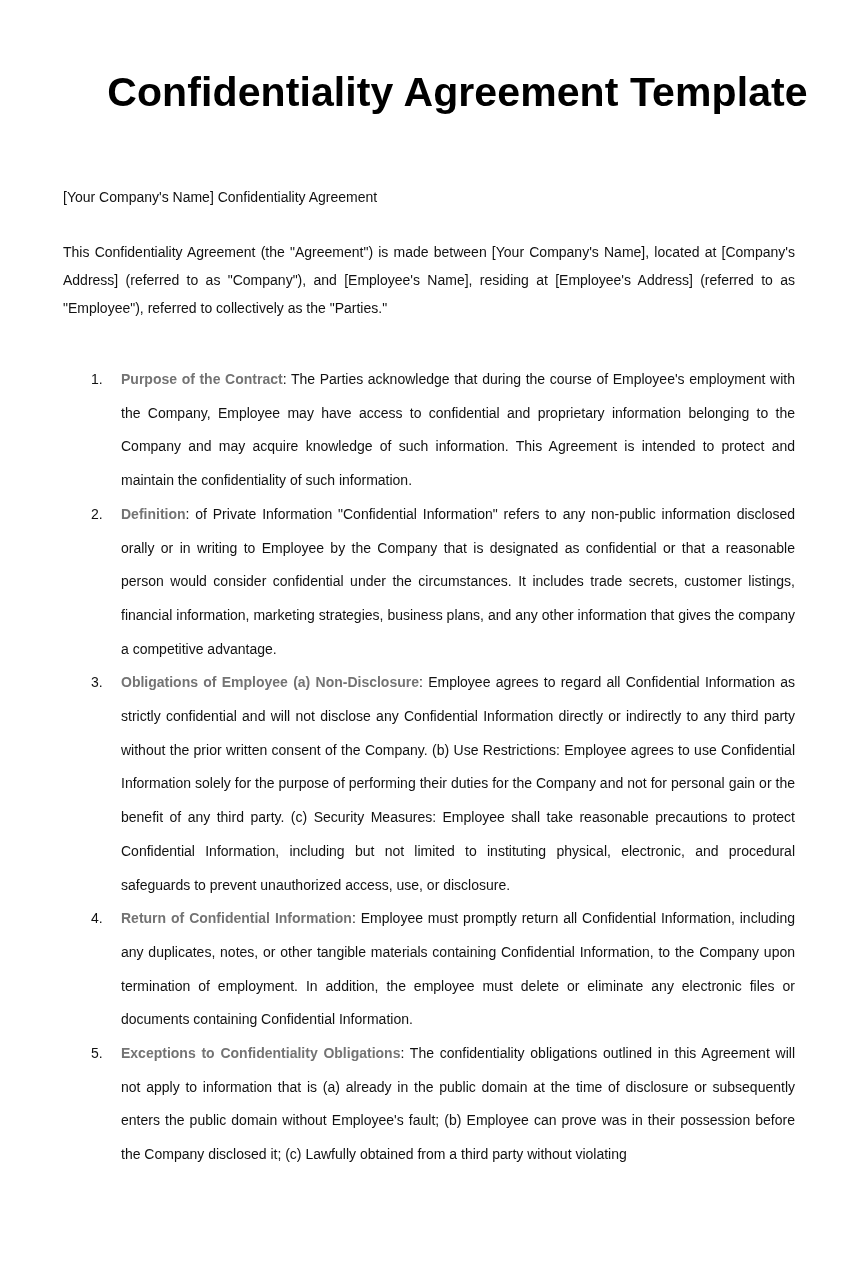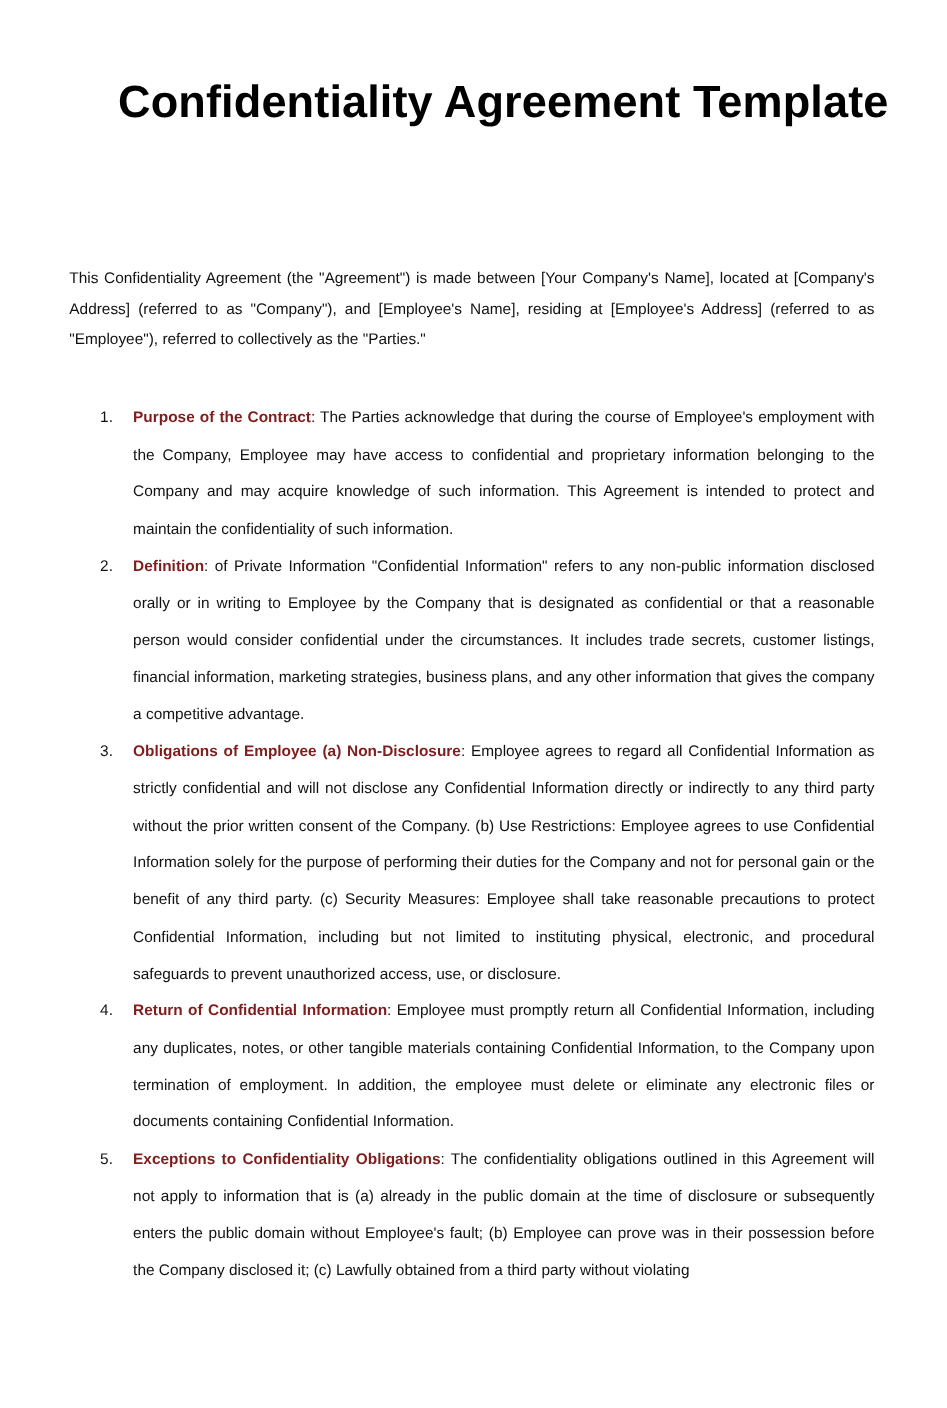--- a/index.html
+++ b/index.html
@@ -71,29 +71,30 @@
       line-height: 33.7px;
       text-align: justify;
     }
     .clause-num {
       position: absolute;
       left: 28px;
       top: 0;
     }
     .clause-heading {
       font-weight: bold;
-      color: #7f1d1d;
+      color: #737373;
     }
   </style>
 </head>
 <body>
 
 <div class="page">
   <h1 class="title">Confidentiality Agreement Template</h1>
 
+  <p class="subtitle">[Your Company's Name] Confidentiality Agreement</p>
 
   <p class="intro">This Confidentiality Agreement (the "Agreement") is made between [Your Company's Name], located at [Company's Address] (referred to as "Company"), and [Employee's Name], residing at [Employee's Address] (referred to as "Employee"), referred to collectively as the "Parties."</p>
 
   <ol class="clauses">
     <li class="clause">
       <span class="clause-num">1.</span>
       <span class="clause-heading">Purpose of the Contract</span><span>: The Parties acknowledge that during the course of Employee's employment with the Company, Employee may have access to confidential and proprietary information belonging to the Company and may acquire knowledge of such information. This Agreement is intended to protect and maintain the confidentiality of such information.</span>
     </li>
     <li class="clause">
       <span class="clause-num">2.</span>

